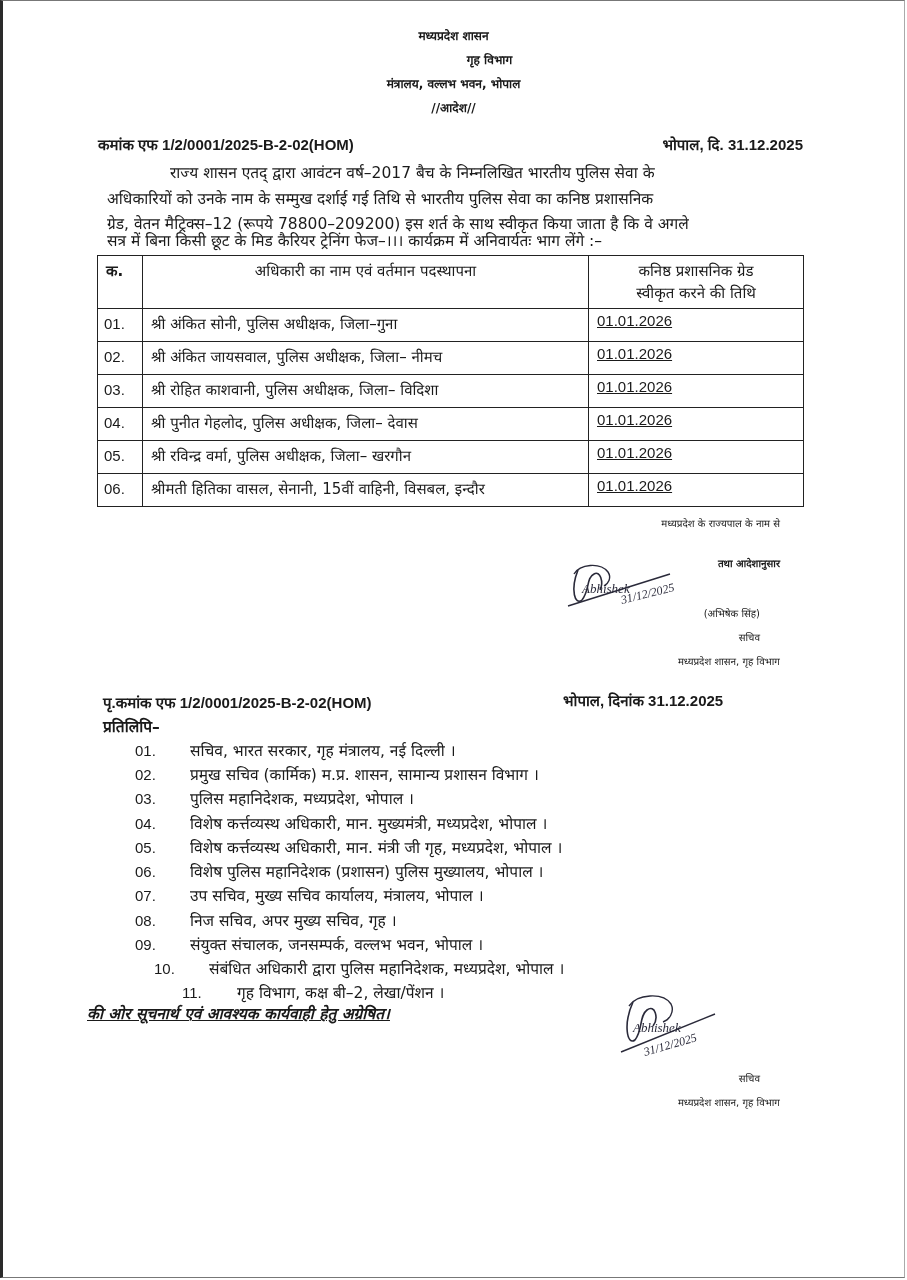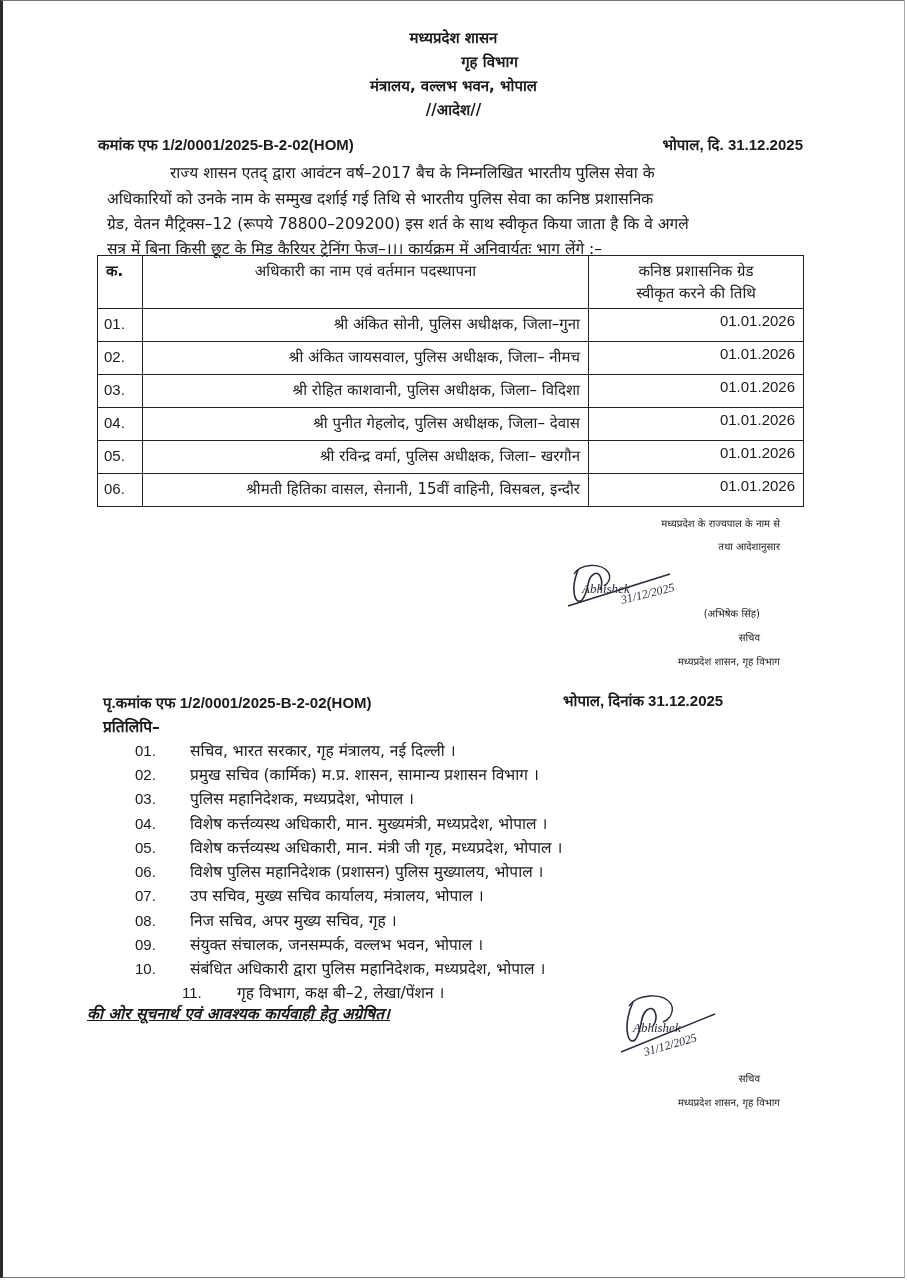--- a/index.html
+++ b/index.html
@@ -6,35 +6,35 @@
   body {
     width: 907px; height: 1280px; background: #ffffff; position: relative; overflow: hidden;
     font-family: "DejaVu Sans", "Liberation Sans", sans-serif; color: #1a1a1a;
   }
   .page-frame {
     position: absolute; left: 0; top: 0; width: 905px; height: 1278px;
     border-left: 3px solid #2a2a2a; border-top: 1px solid #777; border-bottom: 1px solid #777; border-right: 1px solid #aaa;
     box-sizing: border-box;
   }
   .abs { position: absolute; white-space: nowrap; }
-  .hdr { left: 0; width: 907px; text-align: center; font-size: 15px; font-weight: bold; }
+  .hdr { left: 0; width: 907px; text-align: center; font-size: 12px; font-weight: bold; }
   .bold { font-weight: bold; }
   .para-line { left: 107px; width: 698px; font-size: 15.5px; white-space: nowrap; }
 
   table.officers {
     position: absolute; left: 97px; top: 255px; width: 707px; border-collapse: collapse;
     font-size: 15px;
   }
   table.officers td, table.officers th {
     border: 1.5px solid #222; padding: 0 8px; vertical-align: top;
   }
   table.officers th { font-weight: normal; height: 48px; text-align: center; padding-top: 4px; line-height: 22px; }
-  table.officers td { height: 32px; line-height: 30px; text-align: right; }
+  table.officers td { height: 32px; line-height: 30px; }
   table.officers td.sn { width: 28px; text-align: left; padding-left: 6px; font-family: "Liberation Sans", sans-serif; }
-  table.officers td.date { text-align: right; font-family: "Liberation Sans", sans-serif; width: 198px; line-height: 24px; }
+  table.officers td.date { text-align: left; font-family: "Liberation Sans", sans-serif; width: 198px; line-height: 24px; text-decoration: underline; }
   table.officers th.sn-h { width: 28px; text-align: left; padding-left: 8px; font-weight: bold; }
 
   .sig-block { text-align: right; font-size: 10px; }
   .sig-svg { position: absolute; }
 
   .cc-item { left: 135px; font-size: 15.5px; }
   .cc-num { display: inline-block; width: 55px; font-family: "Liberation Sans", sans-serif; font-size: 15px; }
   .italic-bold { font-style: italic; font-weight: bold; font-size: 15.5px; }
 </style>
 </head>
@@ -46,21 +46,21 @@
 <div class="abs hdr" style="top:51px;margin-left:36px;">गृह विभाग</div>
 <div class="abs hdr" style="top:75px;">मंत्रालय, वल्लभ भवन, भोपाल</div>
 <div class="abs hdr" style="top:99px;">//आदेश//</div>
 
 <div class="abs bold" style="left:98px; top:134px; font-size:15px; font-family:'Liberation Sans',sans-serif;">कमांक एफ 1/2/0001/2025-B-2-02(HOM)</div>
 <div class="abs bold" style="right:104px; top:134px; font-size:15px; font-family:'Liberation Sans',sans-serif;">भोपाल, दि. 31.12.2025</div>
 
 <div class="abs para-line" style="top:161px; left:170px; width:635px;">राज्य शासन एतद् द्वारा आवंटन वर्ष–2017 बैच के निम्नलिखित भारतीय पुलिस सेवा के</div>
 <div class="abs para-line" style="top:187px;">अधिकारियों को उनके नाम के सम्मुख दर्शाई गई तिथि से भारतीय पुलिस सेवा का कनिष्ठ प्रशासनिक</div>
 <div class="abs para-line" style="top:212px;">ग्रेड, वेतन मैट्रिक्स–12 (रूपये 78800–209200) इस शर्त के साथ स्वीकृत किया जाता है कि वे अगले</div>
-<div class="abs para-line" style="top:237px;">सत्र में बिना किसी छूट के मिड कैरियर ट्रेनिंग फेज–।।। कार्यक्रम में अनिवार्यतः भाग लेंगे :–</div>
+<div class="abs para-line" style="top:229px;">सत्र में बिना किसी छूट के मिड कैरियर ट्रेनिंग फेज–।।। कार्यक्रम में अनिवार्यतः भाग लेंगे :–</div>
 
 <table class="officers">
   <thead>
     <tr>
       <th class="sn-h">क.</th>
       <th><span>अधिकारी का नाम एवं वर्तमान पदस्थापना</span></th>
       <th>
         <div>कनिष्ठ प्रशासनिक ग्रेड</div>
         <div>स्वीकृत करने की तिथि</div>
       </th>
@@ -94,21 +94,21 @@
     </tr>
     <tr>
       <td class="sn">06.</td>
       <td>श्रीमती हितिका वासल, सेनानी, 15वीं वाहिनी, विसबल, इन्दौर</td>
       <td class="date">01.01.2026</td>
     </tr>
   </tbody>
 </table>
 
 <div class="abs sig-block" style="left:500px; width:280px; top:516px;">मध्यप्रदेश के राज्यपाल के नाम से</div>
-<div class="abs sig-block" style="left:500px; width:280px; top:539px;">तथा आदेशानुसार</div>
+<div class="abs sig-block" style="left:500px; width:280px; top:556px;font-weight:bold;">तथा आदेशानुसार</div>
 <svg class="sig-svg" style="left:560px; top:560px;" width="130" height="50" viewBox="0 0 130 50">
   <path d="M18 10 C 10 30, 15 46, 22 40 M22 40 C 30 30, 26 18, 34 14 C 40 10, 44 22, 40 30" fill="none" stroke="#2a2a3a" stroke-width="1.6"></path>
   <path d="M14 14 C 20 4, 40 2, 48 12 C 52 18, 48 24, 44 26" fill="none" stroke="#2a2a3a" stroke-width="1.4"></path>
   <path d="M8 46 L 110 14" fill="none" stroke="#2a2a3a" stroke-width="1.4"></path>
   <text x="22" y="33" font-size="13" font-style="italic" fill="#2a2a3a" font-family="Liberation Serif, serif">Abhishek</text>
   <text x="62" y="44" font-size="12" font-style="italic" fill="#2a2a3a" font-family="Liberation Serif, serif" transform="rotate(-14 62 44)">31/12/2025</text>
 </svg>
 <div class="abs sig-block" style="left:520px; width:240px; top:606px;">(अभिषेक सिंह)</div>
 <div class="abs sig-block" style="left:520px; width:240px; top:630px;">सचिव</div>
 <div class="abs sig-block bold" style="left:500px; width:280px; top:654px; font-weight:normal;">मध्यप्रदेश शासन, गृह विभाग</div>
@@ -120,21 +120,21 @@
 <div>
   <div class="abs cc-item" style="top:739px;"><span class="cc-num">01.</span><span>सचिव, भारत सरकार, गृह मंत्रालय, नई दिल्ली ।</span></div>
   <div class="abs cc-item" style="top:763px;"><span class="cc-num">02.</span><span>प्रमुख सचिव (कार्मिक) म.प्र. शासन, सामान्य प्रशासन विभाग ।</span></div>
   <div class="abs cc-item" style="top:787px;"><span class="cc-num">03.</span><span>पुलिस महानिदेशक, मध्यप्रदेश, भोपाल ।</span></div>
   <div class="abs cc-item" style="top:812px;"><span class="cc-num">04.</span><span>विशेष कर्त्तव्यस्थ अधिकारी, मान. मुख्यमंत्री, मध्यप्रदेश, भोपाल ।</span></div>
   <div class="abs cc-item" style="top:836px;"><span class="cc-num">05.</span><span>विशेष कर्त्तव्यस्थ अधिकारी, मान. मंत्री जी गृह, मध्यप्रदेश, भोपाल ।</span></div>
   <div class="abs cc-item" style="top:860px;"><span class="cc-num">06.</span><span>विशेष पुलिस महानिदेशक (प्रशासन) पुलिस मुख्यालय, भोपाल ।</span></div>
   <div class="abs cc-item" style="top:884px;"><span class="cc-num">07.</span><span>उप सचिव, मुख्य सचिव कार्यालय, मंत्रालय, भोपाल ।</span></div>
   <div class="abs cc-item" style="top:909px;"><span class="cc-num">08.</span><span>निज सचिव, अपर मुख्य सचिव, गृह ।</span></div>
   <div class="abs cc-item" style="top:933px;"><span class="cc-num">09.</span><span>संयुक्त संचालक, जनसम्पर्क, वल्लभ भवन, भोपाल ।</span></div>
-  <div class="abs cc-item" style="top:957px;"><span class="cc-num">10.</span><span>संबंधित अधिकारी द्वारा पुलिस महानिदेशक, मध्यप्रदेश, भोपाल ।</span></div>
+  <div class="abs cc-item" style="top:957px;margin-left:19px;"><span class="cc-num">10.</span><span>संबंधित अधिकारी द्वारा पुलिस महानिदेशक, मध्यप्रदेश, भोपाल ।</span></div>
   <div class="abs cc-item" style="top:981px;margin-left:47px;"><span class="cc-num">11.</span><span>गृह विभाग, कक्ष बी–2, लेखा/पेंशन ।</span></div>
 </div>
 
 <div class="abs italic-bold" style="left:87px; top:1002px;text-decoration:underline;">की ओर सूचनार्थ एवं आवश्यक कार्यवाही हेतु अग्रेषित।</div>
 
 <svg class="sig-svg" style="left:615px; top:990px;" width="120" height="70" viewBox="0 0 120 70">
   <path d="M18 12 C 8 34, 12 56, 20 50 M20 50 C 28 40, 24 26, 32 20 C 40 14, 44 28, 38 36" fill="none" stroke="#2a2a3a" stroke-width="1.6"></path>
   <path d="M14 16 C 22 4, 48 2, 56 14 C 60 22, 54 30, 48 32" fill="none" stroke="#2a2a3a" stroke-width="1.4"></path>
   <path d="M6 62 L 100 24" fill="none" stroke="#2a2a3a" stroke-width="1.4"></path>
   <text x="18" y="42" font-size="13" font-style="italic" fill="#2a2a3a" font-family="Liberation Serif, serif">Abhishek</text>

